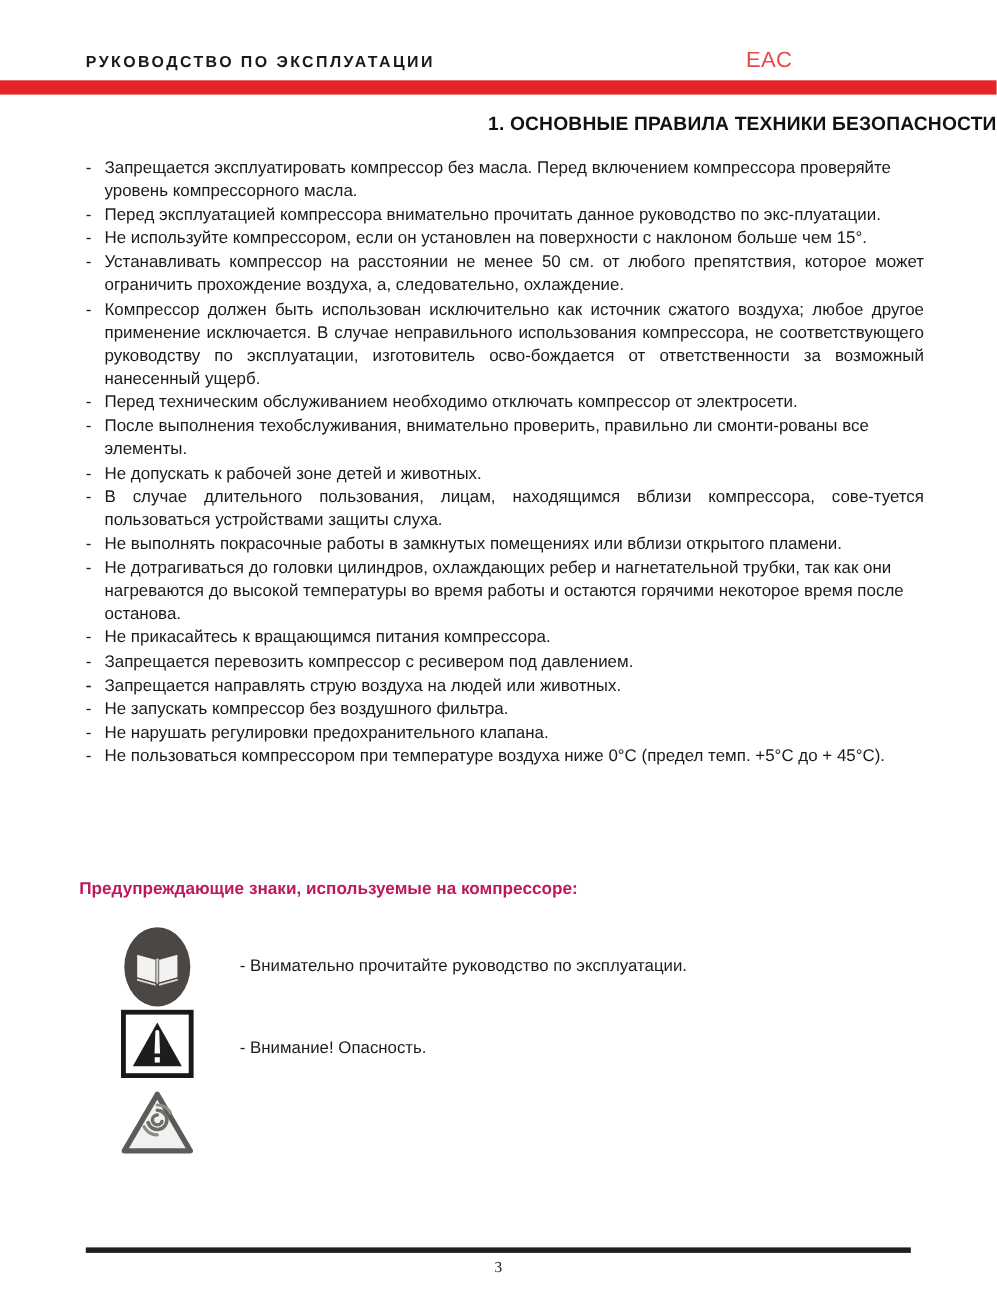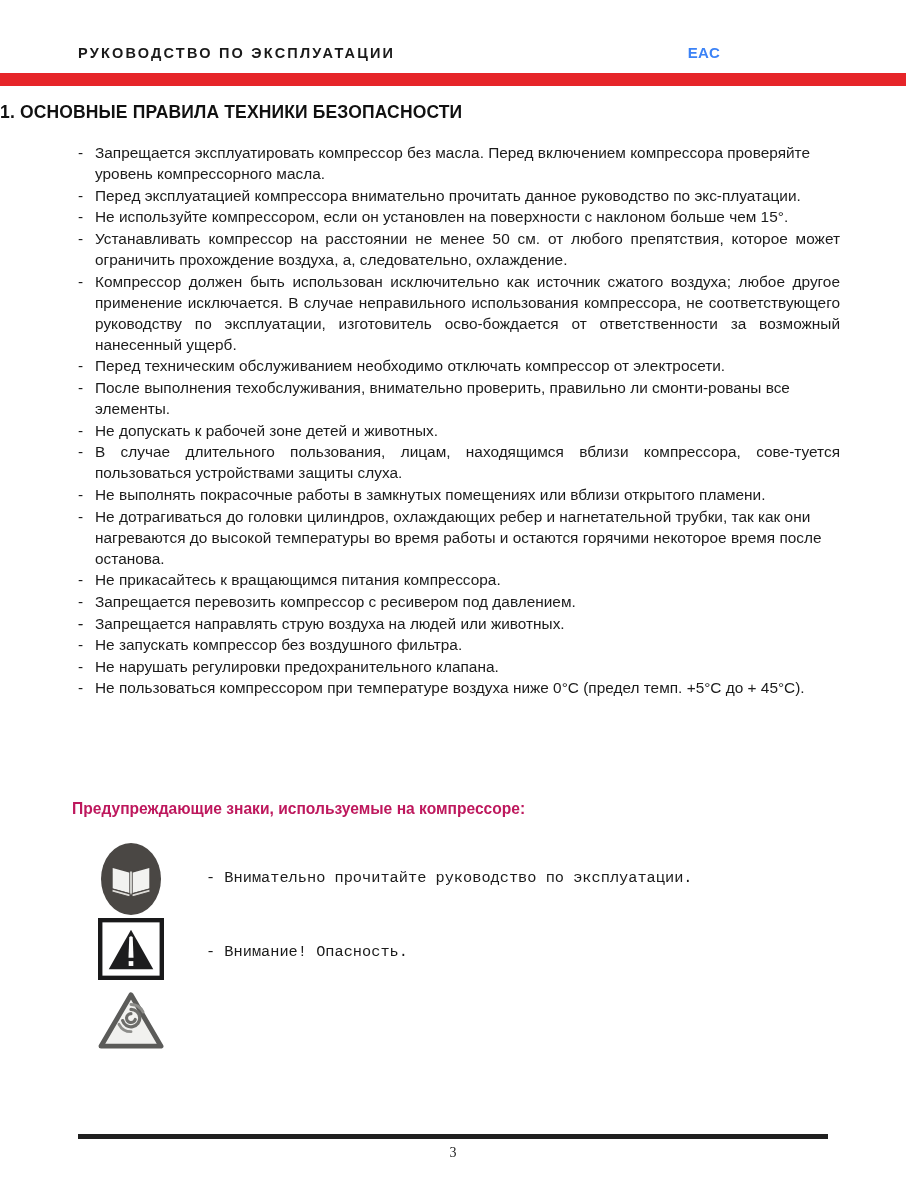--- a/index.html
+++ b/index.html
@@ -36,42 +36,42 @@
     justify-content: space-between;
   }
   .header-title {
     font-size: 14.5px;
     font-weight: 600;
     letter-spacing: 2.2px;
     color: #1a1a1a;
     white-space: nowrap;
   }
   .header-mark {
-    font-size: 15px;
-    font-weight: 700;
+    font-size: 20px;
+    font-weight: 400;
     letter-spacing: 0.2px;
-    color: #3b82f6;
+    color: #ef4444;
     white-space: nowrap;
   }
   .header-rule {
     position: absolute;
     left: 0;
     top: 73px;
     width: 906px;
     height: 13px;
     background: #E62529;
   }
 
   
   .section-title {
     position: absolute;
     left: 0;
     top: 102px;
     width: 906px;
-    text-align: left;
+    text-align: right;
     font-size: 17.5px;
     font-weight: 700;
     letter-spacing: 0.15px;
     color: #111;
   }
 
   
   .rules {
     position: absolute;
     left: 78px;
@@ -103,24 +103,23 @@
     left: 72px;
     top: 800px;
     font-size: 15.6px;
     font-weight: 700;
     color: #be185d;
   }
 
   
   .symbols {
     position: absolute;
-    left: 66px;
+    left: 78px;
     top: 840px;
     width: 762px;
-    font-family: Liberation Mono, monospace;
   }
   .symbol-row {
     display: flex;
     align-items: flex-start;
     min-height: 72px;
   }
   .symbol-cell {
     width: 130px;
     flex: 0 0 130px;
     display: flex;

